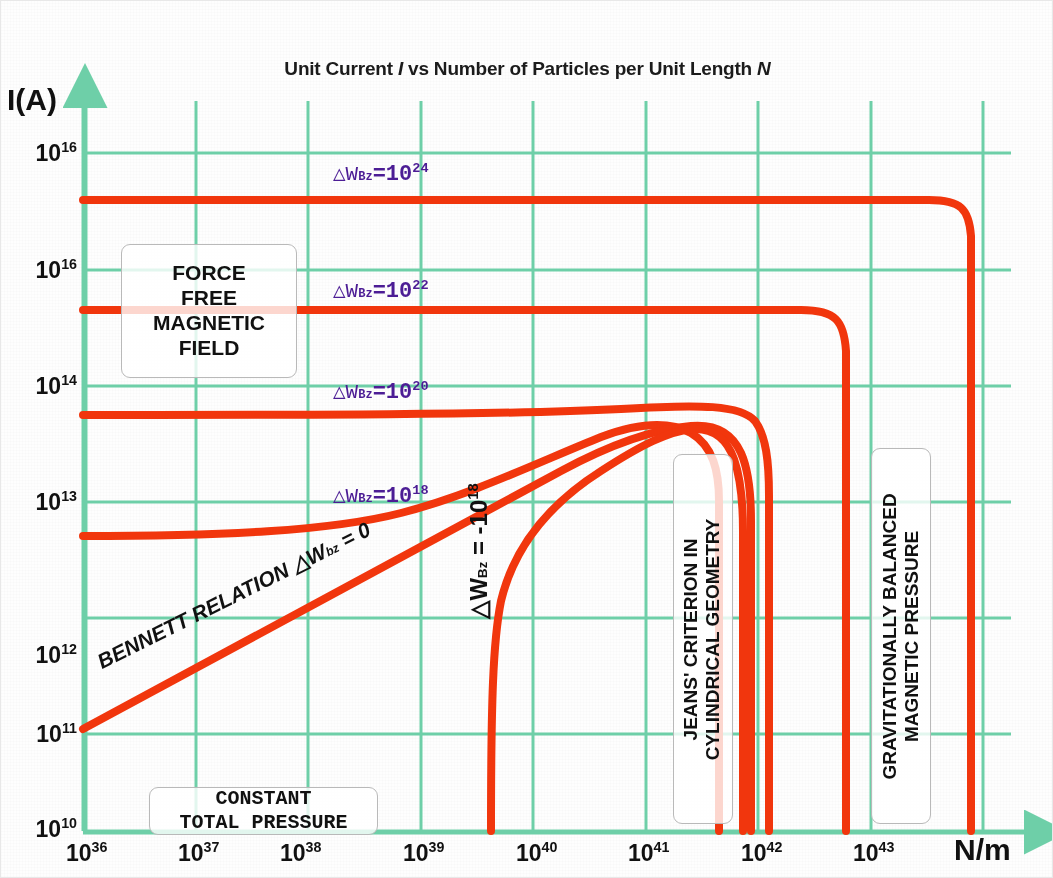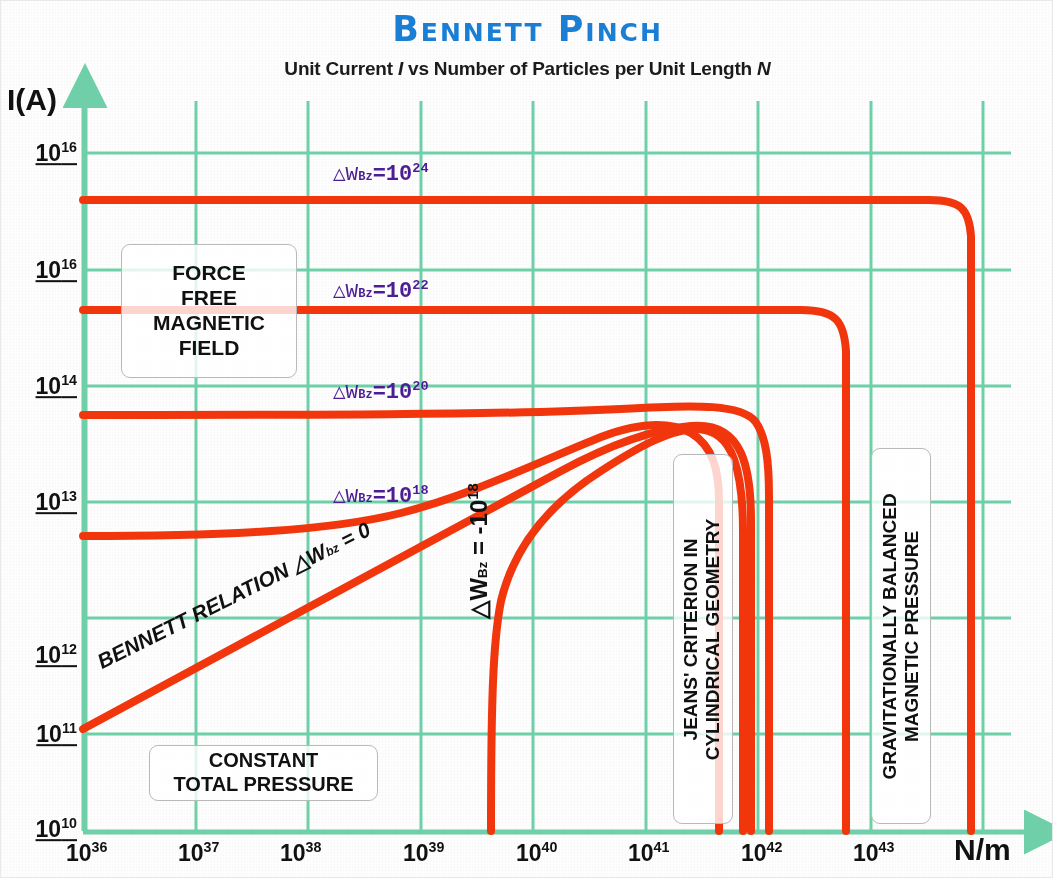--- a/index.html
+++ b/index.html
@@ -60,21 +60,20 @@
     position:absolute;left:953px;top:832px;
     font-family:"Liberation Sans", sans-serif;
     font-weight:bold;font-size:30px;color:#111;
   }
   .ytick{
     position:absolute;
     font-family:"Liberation Sans", sans-serif;
     font-weight:bold;font-size:23px;color:#111;
     text-align:right;width:68px;
     transform:translateY(-50%);
-    text-decoration:underline;
   }
   .ytick sup{font-size:0.62em;vertical-align:super;font-weight:bold;}
   .xtick{
     position:absolute;top:838px;
     font-family:"Liberation Sans", sans-serif;
     font-weight:bold;font-size:23px;color:#111;
     text-align:left;width:90px;
     transform:translateX(-50%);
   }
   .xtick sup{font-size:0.62em;vertical-align:super;font-weight:bold;}
@@ -86,21 +85,21 @@
     border-radius:9px;
     color:#111;
     font-family:"Liberation Sans", sans-serif;
     font-weight:bold;
     box-sizing:border-box;
     display:flex;align-items:center;justify-content:center;
     text-align:center;
     line-height:1.18;
   }
   #box-force{ left:120px;top:243px;width:176px;height:134px;font-size:21px;justify-content:center;}
-  #box-constant{ left:148px;top:744px;width:229px;height:56px;font-size:20px;}
+  #box-constant{ left:148px;top:786px;width:229px;height:48px;font-size:20px;font-family:Liberation Mono, monospace;}
   #box-jeans{ left:672px;top:453px;width:60px;height:370px;font-size:19px;}
   #box-jeans .vtext{ transform:rotate(-90deg); white-space:nowrap; }
   #box-grav{ left:870px;top:447px;width:60px;height:376px;font-size:19px;}
   #box-grav .vtext{ transform:rotate(-90deg); white-space:nowrap; }
   
   .clabel{
     position:absolute;
     font-family:Liberation Mono, monospace;
     font-weight:bold;font-size:22px;color:#4c1d95;
     white-space:nowrap;
@@ -138,21 +137,20 @@
   #lab-neg18 sub{font-size:0.55em;vertical-align:baseline;}
   #lab-neg18 sup{font-size:0.62em;vertical-align:super;}
   svg{position:absolute;left:0;top:0;}
 </style>
 </head>
 <body>
 
 <div id="page">
   <div id="texture"></div>
 
-  <div id="title">Bennett Pinch</div>
   <div id="subtitle"><span>Unit Current </span><i>I</i><span> vs Number of Particles per Unit Length </span><i>N</i></div>
 
   <svg width="1053" height="878">
     <defs>
       <marker id="arrowG" markerWidth="9" markerHeight="9" refX="1" refY="4.5" orient="auto">
         <path d="M0,0 L9,4.5 L0,9 z" fill="#6ecfa8"></path>
       </marker>
     </defs>
 
     <g stroke="#6ecfa8" stroke-width="3" fill="none">

